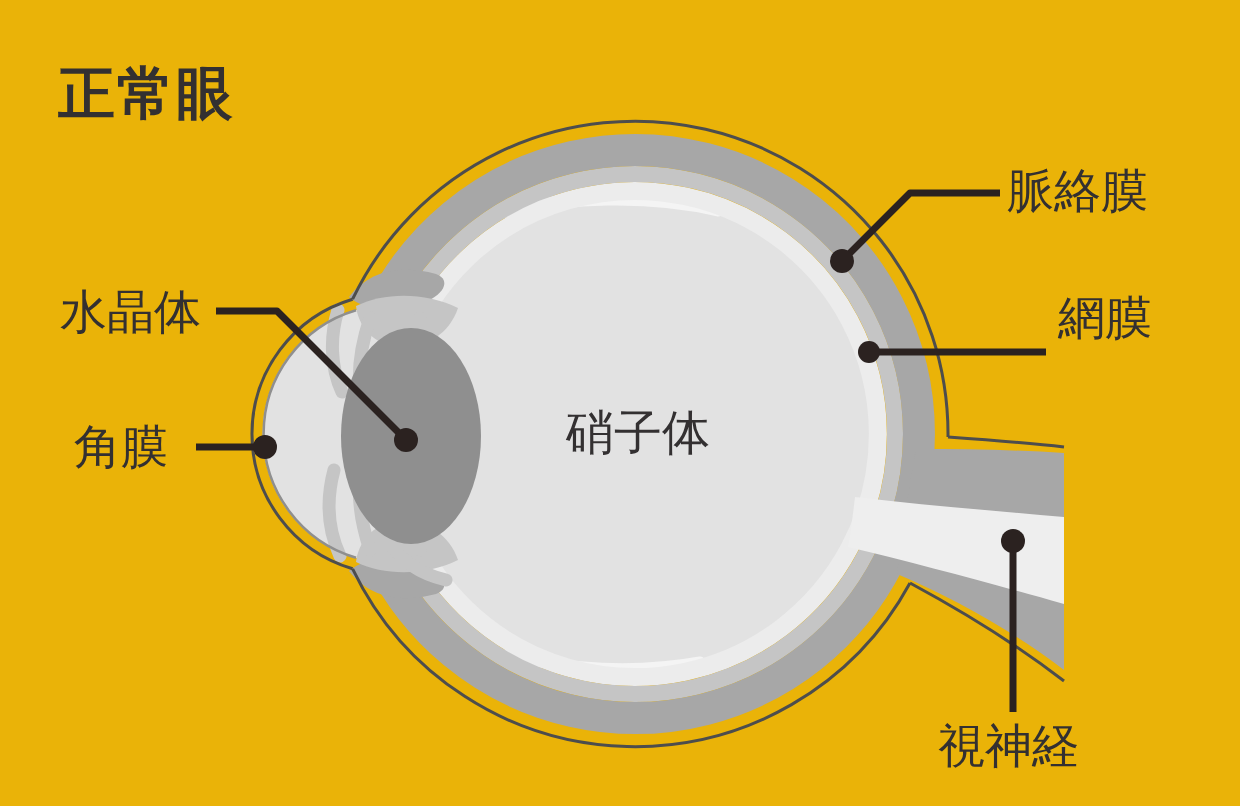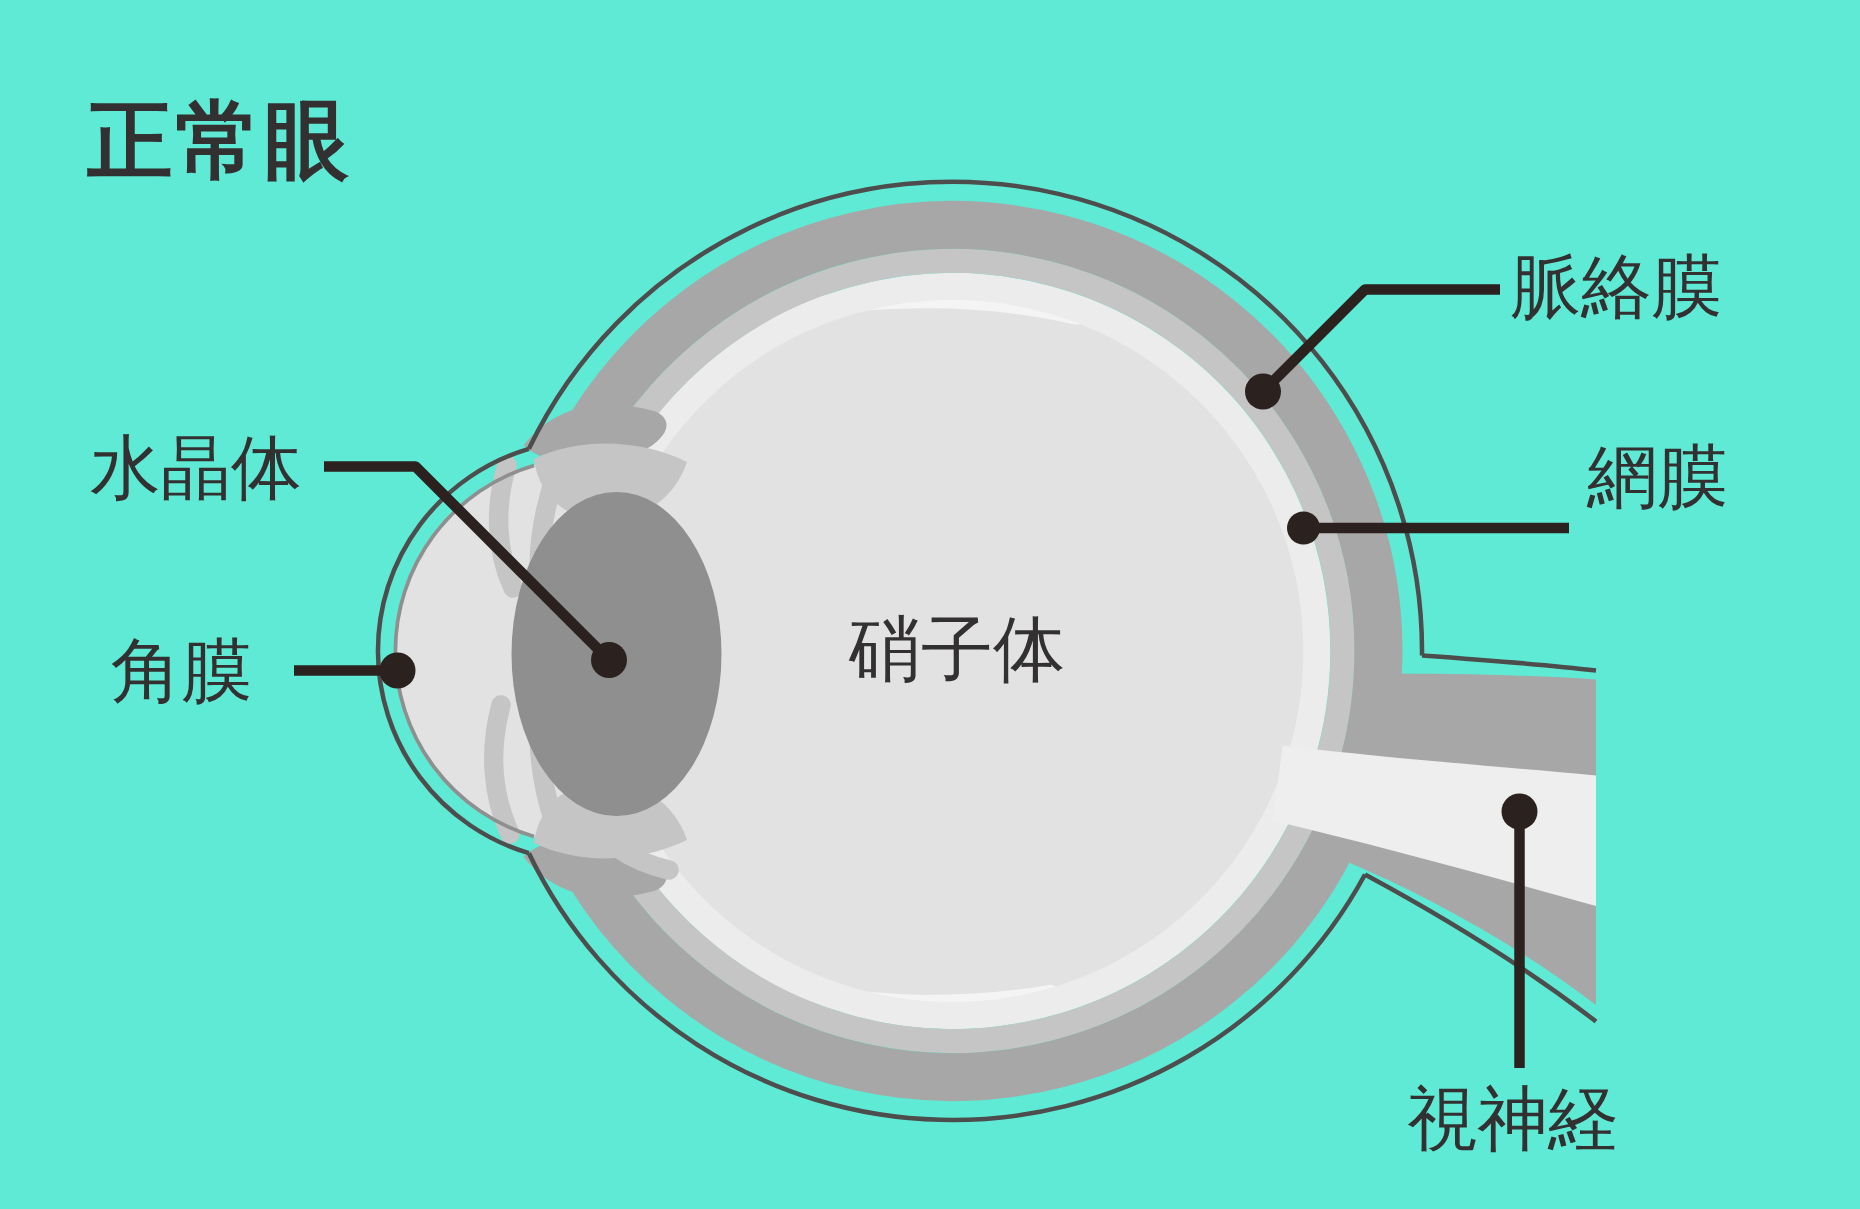--- a/index.html
+++ b/index.html
@@ -1,19 +1,19 @@
 <!DOCTYPE html>
 <html><head>
 <meta charset="utf-8">
 <style>
   html,body{margin:0;padding:0;background:#ffffff;}
   .stage{
     position:relative;
     width:1240px;height:806px;
-    background:#5eead4;
+    background:#eab308;
     overflow:hidden;
     font-family:"Liberation Sans","DejaVu Sans",sans-serif;
   }
   svg{display:block;}
   text{
     font-family:"Liberation Sans","DejaVu Sans",sans-serif;
   }
   .label-text{font-size:47px;}
   .title-text{font-size:57px;font-weight:bold;letter-spacing:2px;}
   .vitreous-text{font-size:48px;}

